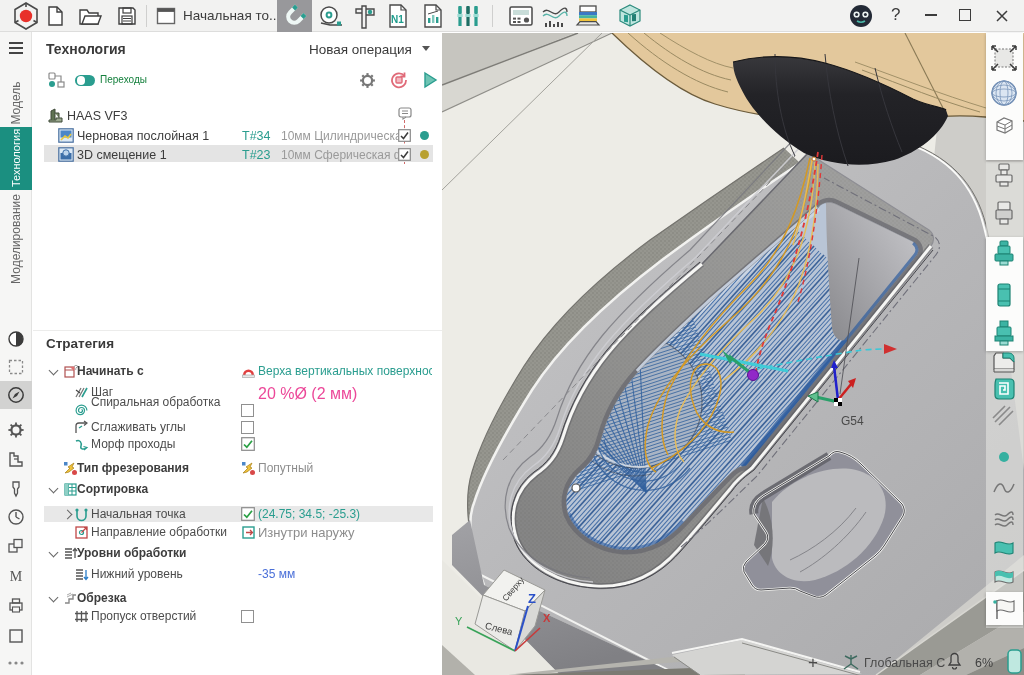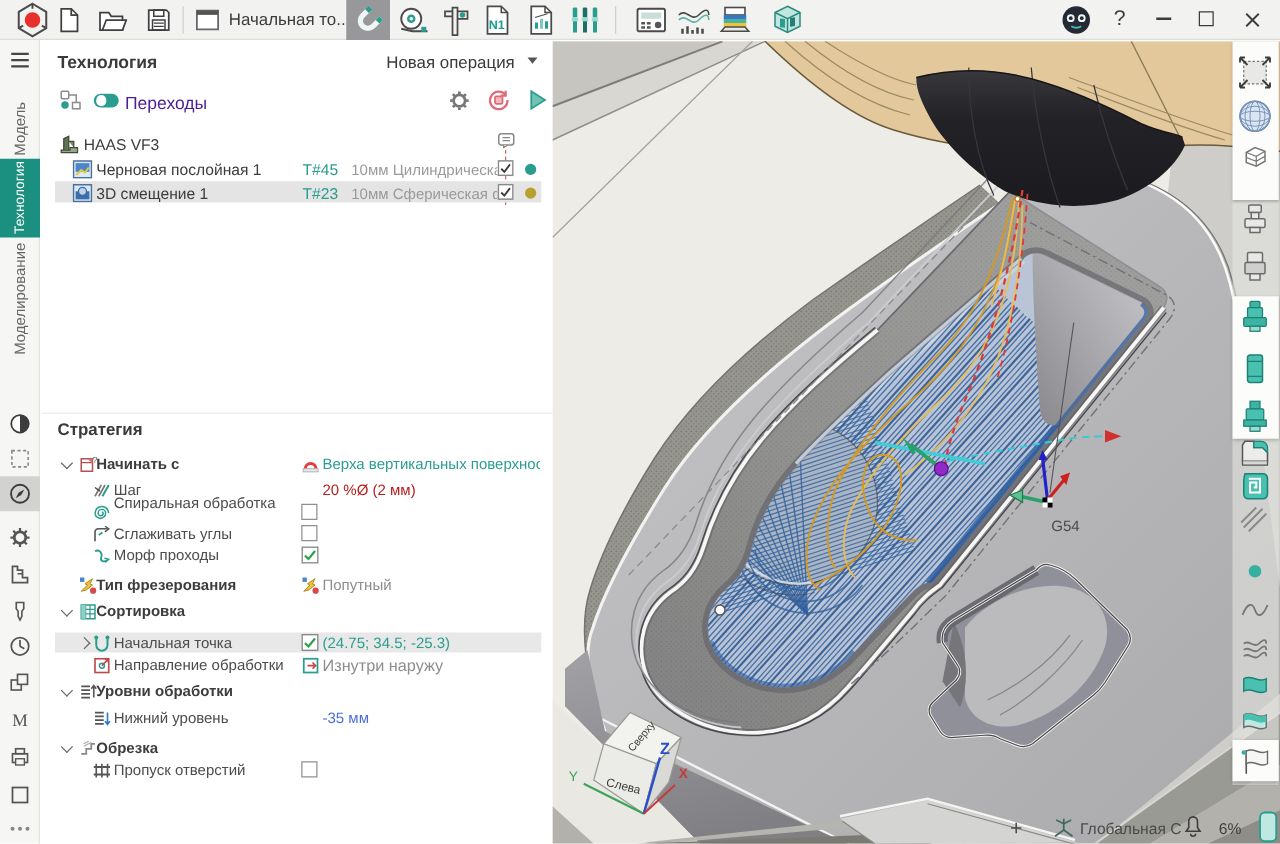--- a/index.html
+++ b/index.html
@@ -198,21 +198,21 @@
 <div class="abs" style="left:309px;top:42px;font-size:13.5px;font-weight:normal;color:#3a3a3a">Новая операция</div>
 <div class="abs" style="left:422px;top:46px;width:0;height:0;border-left:4.5px solid transparent;border-right:4.5px solid transparent;border-top:5.5px solid #555"></div>
 <div class="abs" style="left:48px;top:72px"><svg width="17" height="16" viewBox="0 0 17 16" style="">
       <rect x="1" y="1" width="6" height="6" rx="1" fill="none" stroke="#8a8a8a" stroke-width="1.2"></rect>
       <circle cx="4" cy="12" r="3" fill="#2a9d8f"></circle>
       <path d="M7 4 L13 4 L13 10" fill="none" stroke="#8a8a8a" stroke-width="1.2"></path>
       <rect x="10" y="10" width="6" height="5" fill="none" stroke="#8a8a8a" stroke-width="1.2"></rect>
     </svg></div>
 <div class="abs" style="left:75px;top:74.5px;width:20px;height:11.5px;border-radius:6px;background:#2a9d8f"></div>
 <div class="abs" style="left:76.5px;top:76px;width:8.5px;height:8.5px;border-radius:50%;background:#fff"></div>
-<div class="abs" style="left:100px;top:74px;font-size:14px;color:#4c1d95">Переходы</div>
+<div class="abs" style="left:100px;top:74px;font-size:10px;color:#15803d">Переходы</div>
 <div class="abs" style="left:359px;top:72px"><svg width="17" height="17" viewBox="0 0 17 17" style="">
       <circle cx="8.5" cy="8.5" r="4.6" fill="none" stroke="#777" stroke-width="2.2"></circle>
       <circle cx="8.5" cy="8.5" r="1.6" fill="#fff"></circle>
       <g stroke="#777" stroke-width="2.2">
         <line x1="13.9" y1="8.5" x2="15.9" y2="8.5"></line>
         <line x1="12.3" y1="12.3" x2="13.7" y2="13.7"></line>
         <line x1="8.5" y1="13.9" x2="8.5" y2="15.9"></line>
         <line x1="4.7" y1="12.3" x2="3.3" y2="13.7"></line>
         <line x1="3.1" y1="8.5" x2="1.1" y2="8.5"></line>
         <line x1="4.7" y1="4.7" x2="3.3" y2="3.3"></line>
@@ -240,21 +240,21 @@
       <path d="M5 10 L5 12 L8 10" fill="#fff" stroke="#888" stroke-width="1.1"></path>
     </svg></div>
 <div class="abs" style="left:404px;top:120px;width:0;height:44px;border-left:1.5px dashed #d06a6a"></div>
 <div class="abs" style="left:44px;top:145px;width:389px;height:17px;background:#e4e4e4"></div>
 <div class="abs" style="left:58px;top:128px"><svg width="16" height="15" viewBox="0 0 16 15" style="">
       <rect x="0.8" y="0.8" width="14.4" height="13.4" fill="#dce9f6" stroke="#4a70a0" stroke-width="1.2"></rect>
       <rect x="2.5" y="2.5" width="11" height="7" fill="#4a86c8"></rect>
       <path d="M3 12 L7 8 L10 10 L13 6" stroke="#e8c83c" stroke-width="1.6" fill="none"></path>
     </svg></div>
 <div class="abs" style="left:77px;top:129px;font-size:12.5px;color:#3c3c3c">Черновая послойная 1</div>
-<div class="abs" style="left:242px;top:129px;font-size:12.5px;color:#2a9d8f">T#45</div>
+<div class="abs" style="left:242px;top:129px;font-size:12.5px;color:#2a9d8f">T#34</div>
 <div class="abs" style="left:281px;top:129px;font-size:12px;color:#9a9a9a;width:117px;overflow:hidden;white-space:nowrap">10мм Цилиндрическая</div>
 <div class="abs" style="left:398px;top:128px"><svg width="13" height="13" viewBox="0 0 13 13" style="">
       <rect x="0.7" y="0.7" width="11.6" height="11.6" fill="#fff" stroke="#8a8a8a" stroke-width="1.2"></rect>
       <path d="M3 7 L5.5 9.5 L10 3.5" fill="none" stroke="#3c3c3c" stroke-width="1.5"></path>
     </svg></div>
 <div class="abs" style="left:420px;top:130.5px;width:9px;height:9px;border-radius:50%;background:#2a9d8f"></div>
 <div class="abs" style="left:58px;top:147px"><svg width="16" height="15" viewBox="0 0 16 15" style="">
       <rect x="0.8" y="0.8" width="14.4" height="13.4" fill="#dce9f6" stroke="#4a70a0" stroke-width="1.2"></rect>
       <rect x="2.5" y="6" width="11" height="6.5" fill="#3c6ea8"></rect>
       <circle cx="8" cy="6" r="3.2" fill="#bcd4ec" stroke="#3c6ea8" stroke-width="1"></circle>
@@ -282,21 +282,21 @@
       <path d="M2 11 A5.5 5.5 0 0 1 13 11 L10.5 11 A3 3 0 0 0 4.5 11 Z" fill="#e04040"></path>
       <rect x="1.5" y="11" width="12" height="2.5" fill="#e8e8e8" stroke="#aaa" stroke-width="0.7"></rect>
     </svg></div>
 <div class="abs" style="left:258px;top:364px;font-size:12px;color:#2a9d8f;width:174px;overflow:hidden;white-space:nowrap">Верха вертикальных поверхносте</div>
 <div class="abs" style="left:74px;top:385px"><svg width="15" height="15" viewBox="0 0 15 15" style="">
       <path d="M2 12 L7 3 M5 12 L10 3" stroke="#777" stroke-width="1.3"></path>
       <path d="M8 12 L13 3" stroke="#2a9d8f" stroke-width="1.6"></path>
       <path d="M2 5 L6 8" stroke="#444" stroke-width="1.1"></path>
     </svg></div>
 <div class="abs row-label" style="left:91px;top:385px">Шаг</div>
-<div class="abs" style="left:258px;top:385px;font-size:12px;color:#b91c1c;width:174px;overflow:hidden;white-space:nowrap">20 %Ø (2 мм)</div>
+<div class="abs" style="left:258px;top:385px;font-size:16px;color:#ec4899;width:174px;overflow:hidden;white-space:nowrap">20 %Ø (2 мм)</div>
 <div class="abs" style="left:74px;top:403px"><svg width="15" height="15" viewBox="0 0 15 15" style="">
       <path d="M7.5 7.5 m0 -1 a1 1 0 0 1 1 1 a2 2 0 0 1 -4 0 a3 3 0 0 1 6 0 a4.2 4.2 0 0 1 -8.4 0 a5.4 5.4 0 0 1 10.8 0" fill="none" stroke="#2a9d8f" stroke-width="1.2"></path>
     </svg></div>
 <div class="abs row-label" style="left:91px;top:395px">Спиральная обработка</div>
 <div class="abs" style="left:241px;top:403px"><span class="chk"></span></div>
 <div class="abs" style="left:74px;top:420px"><svg width="15" height="15" viewBox="0 0 15 15" style="">
       <path d="M2 13 L2 6 Q2 3 5 3 L12 3" fill="none" stroke="#555" stroke-width="1.3"></path>
       <path d="M10 1 L13 3 L10 5.5" fill="none" stroke="#555" stroke-width="1.2"></path>
       <path d="M5 8 L8 6" stroke="#2a9d8f" stroke-width="1.4"></path>
     </svg></div>

